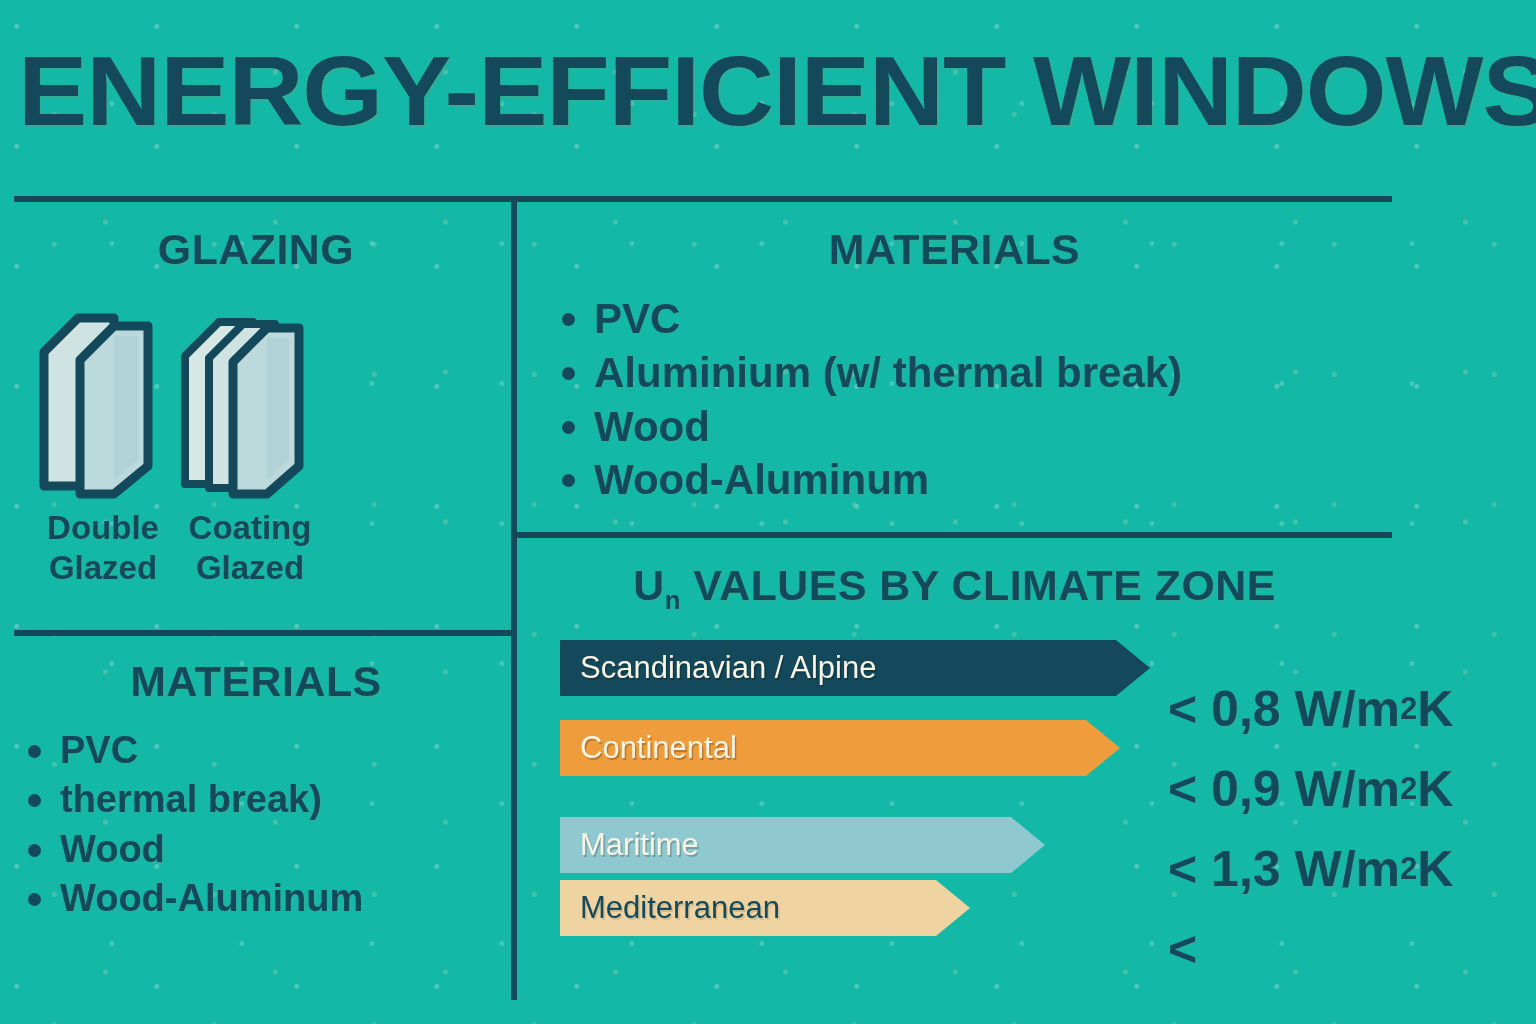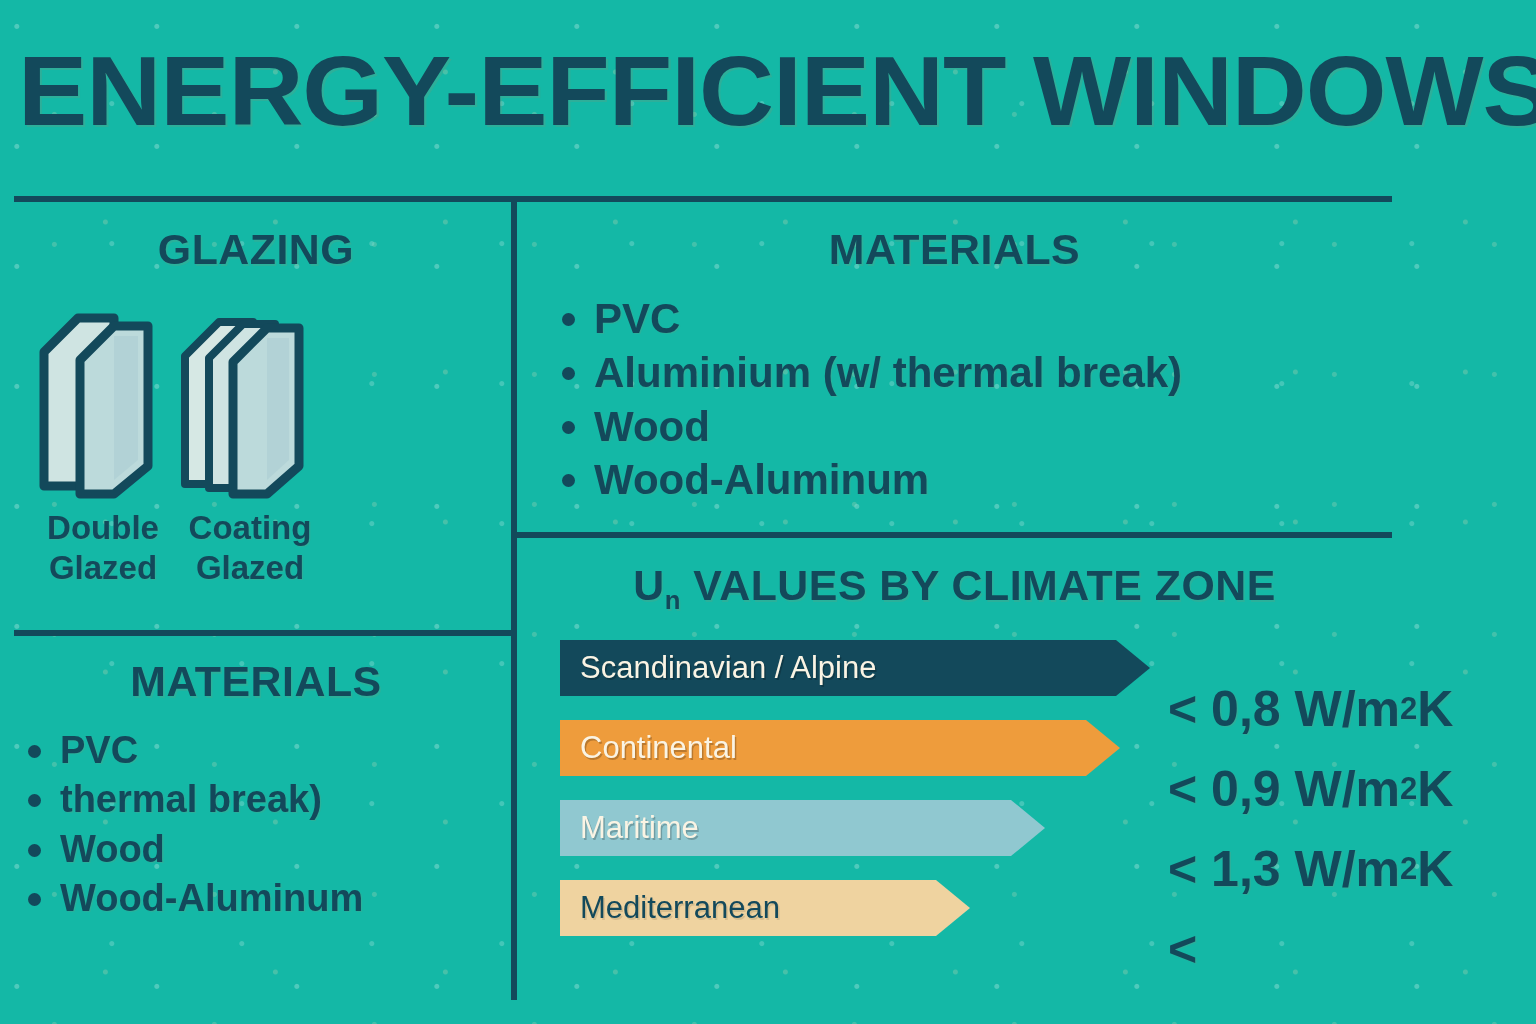--- a/index.html
+++ b/index.html
@@ -251,21 +251,21 @@
     <div class="zone-row">
       <div class="zone-bar" style="width:560px; background:#ee9c3c;
                   clip-path: polygon(0 0, calc(100% - 34px) 0, 100% 50%, calc(100% - 34px) 100%, 0 100%);">
         <span class="zone-name" style="color:#faf4e4;">Continental</span>
       </div>
       <div class="zone-value">&lt; 0,9 W/m<sup>2</sup>K</div>
     </div>
 
     <div class="zone-row">
       <div class="zone-bar" style="width:485px; background:#90c8d0;
-                  clip-path: polygon(0 0, calc(100% - 34px) 0, 100% 50%, calc(100% - 34px) 100%, 0 100%);">
+                  clip-path: polygon(0 0, calc(100% - 34px) 0, 100% 50%, calc(100% - 34px) 100%, 0 100%); margin-top: 17px;">
         <span class="zone-name" style="color:#faf4e4;">Maritime</span>
       </div>
       <div class="zone-value">&lt; 1,3 W/m<sup>2</sup>K</div>
     </div>
 
     <div class="zone-row">
       <div class="zone-bar" style="width:410px; background:#efd3a0;
                   clip-path: polygon(0 0, calc(100% - 34px) 0, 100% 50%, calc(100% - 34px) 100%, 0 100%);">
         <span class="zone-name" style="color:#13495b; text-shadow:1.5px 1.5px 0 rgba(160,140,100,.3);">Mediterranean</span>
       </div>

